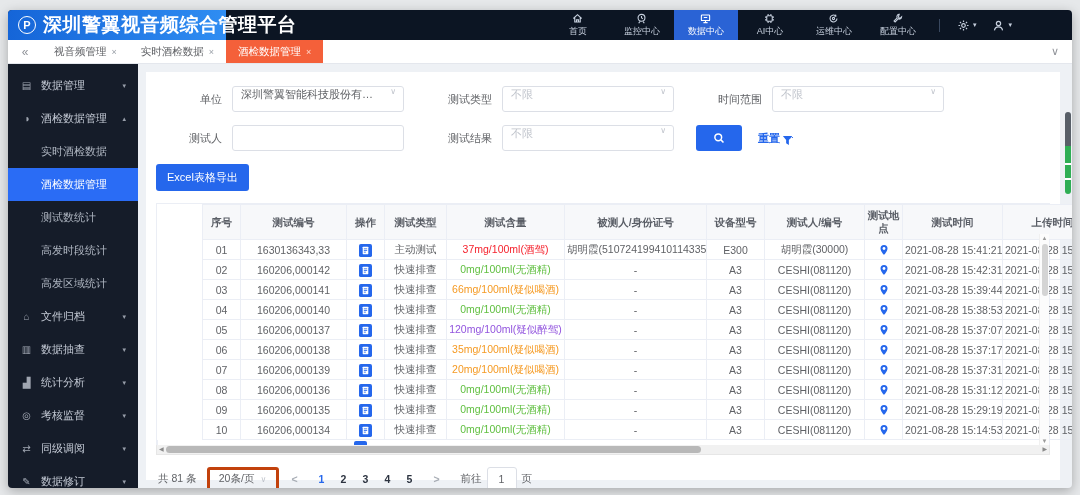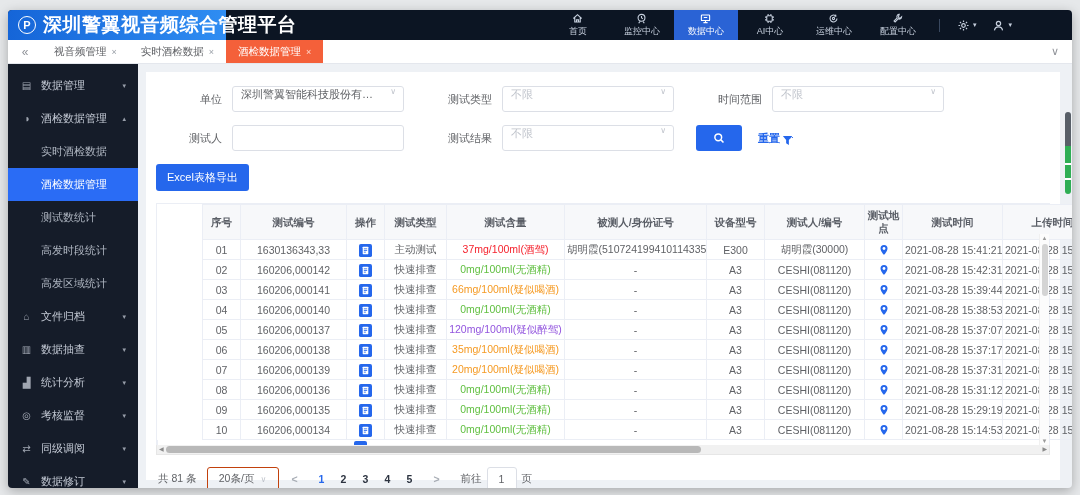--- a/index.html
+++ b/index.html
@@ -83,21 +83,21 @@
   .vscroll .vthumb { position:absolute; top:10px; left:2px; width:6px; height:52px; background:#d4d4d4; border-radius:3px; }
 
   .hscroll { height:10px; background:#f1f1f1; position:relative; border:1px solid #e6e6e6; border-top:none; }
   .hscroll .la { position:absolute; left:2px; top:0; font-size:6px; color:#8a8a8a; line-height:9px; }
   .hscroll .ra { position:absolute; right:2px; top:0; font-size:6px; color:#8a8a8a; line-height:9px; }
   .hthumb { position:absolute; left:9px; top:1px; bottom:1px; width:60%; background:#b8b8b8; border-radius:4px; }
 
   
   .pager { display:flex; align-items:center; font-size:10.5px; color:#606266; padding:12px 2px; gap:6px; }
   .pg-total { margin-right:4px; }
-  .pg-size { width:72px; height:24px; border:1px solid #c2410c; border-radius:3px; display:flex; align-items:center; justify-content:center; gap:6px; color:#606266; cursor:pointer; }
+  .pg-size { width:72px; height:24px; border:3px solid #c2410c; border-radius:3px; display:flex; align-items:center; justify-content:center; gap:6px; color:#606266; cursor:pointer; }
   .pg-size .sel-caret { color:#c0c4cc; font-size:8px; }
   .pg-arrow { width:20px; text-align:center; color:#a8adb5; cursor:pointer; font-weight:bold; }
   .pg-pages { display:flex; }
   .pg-num { width:22px; height:22px; line-height:22px; text-align:center; color:#2c3340; font-weight:bold; cursor:pointer; }
   .pg-num.active { color:#2567ec; }
   .pg-goto { display:flex; align-items:center; gap:5px; margin-left:8px; }
   .pg-input { width:30px; height:24px; border:1px solid #dcdfe6; border-radius:3px; text-align:center; font-size:10.5px; color:#606266; outline:none; font-family:inherit; }
 
   
   .page-scroll { position:absolute; right:1px; top:48px; width:6px; height:82px; border-radius:3px; overflow:hidden;

